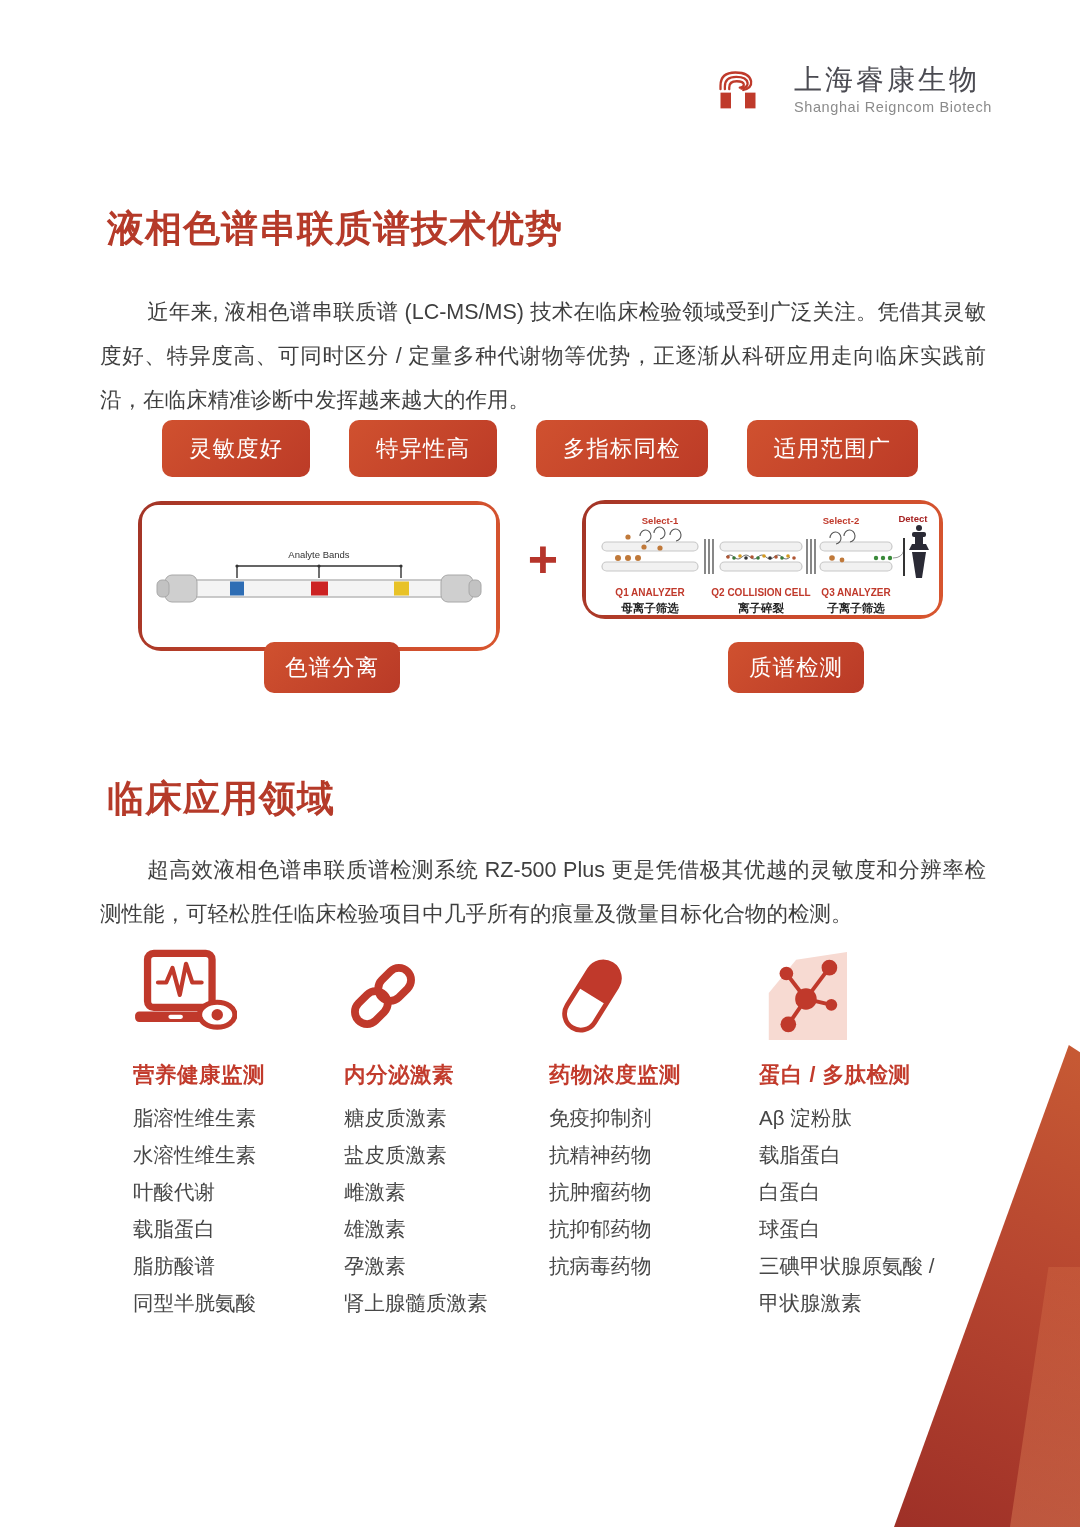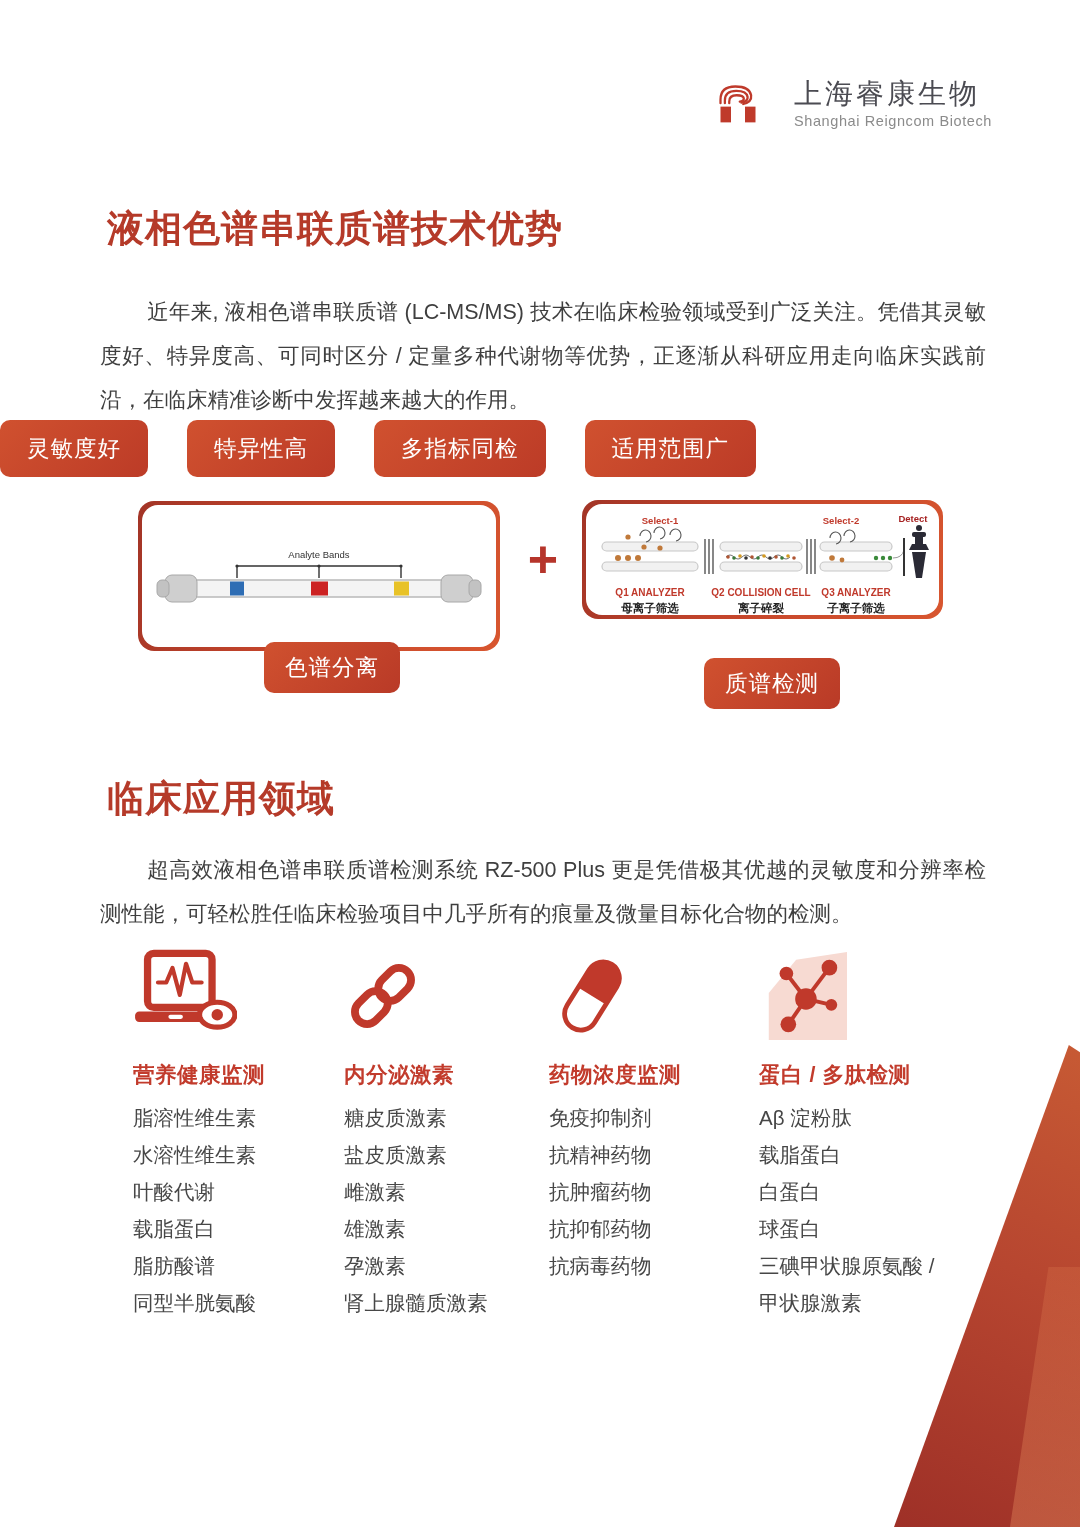--- a/index.html
+++ b/index.html
@@ -1,53 +1,53 @@
 <!DOCTYPE html>
 <html><head>
 <meta charset="utf-8">
 <style>
   html,body{margin:0;padding:0;background:#e8e8e8;font-family:"Liberation Sans","DejaVu Sans",sans-serif;}
   .page{position:relative;width:1080px;height:1527px;background:#ffffff;margin:0 auto;overflow:hidden;}
 
   
-  .logo{position:absolute;top:76px;right:88px;display:flex;align-items:center;gap:28px;}
+  .logo{position:absolute;top:62px;right:88px;display:flex;align-items:center;gap:28px;}
   .logo-mark{width:56px;height:56px;flex:0 0 auto;}
   .logo-text{display:flex;flex-direction:column;line-height:1.15;}
   .logo-cn{font-size:28px;color:#4b4b52;font-weight:500;letter-spacing:3px;}
   .logo-en{font-size:14.5px;color:#8b8b8b;letter-spacing:0.6px;margin-top:3px;}
 
   
   .h-red{position:absolute;left:103px;font-size:37px;font-weight:bold;color:#b53a29;letter-spacing:1px;margin:4px;}
   #h1{top:200px;}
   #h2{top:770px;}
 
   
   .para{position:absolute;left:100px;width:886px;font-size:21.5px;color:#3f3f3f;line-height:44px;text-align:justify;text-indent:2.2em;margin:0;}
   #p1{top:290px;}
   #p2{top:848px;}
 
   
-  .badge-row{position:absolute;top:420px;left:0;width:1080px;display:flex;gap:39px;}
+  .badge-row{position:absolute;top:420px;left:0;width:1080px;display:flex;justify-content:center;gap:39px;}
   .badge{height:57px;padding:0 27px;display:flex;align-items:center;justify-content:center;
          background:linear-gradient(135deg,#d0512f 0%,#bc3b27 100%);
          color:#ffffff;font-size:22.5px;letter-spacing:1px;border-radius:10px;}
 
   
-  .diagram-box{position:absolute;border-radius:16px;padding:4px;
+  .diagram-box{position:absolute;border-radius:23px;padding:4px;
                background:linear-gradient(110deg,#a23426 0%,#c4452b 45%,#d8562f 100%);}
   .diagram-inner{background:#ffffff;border-radius:16px;width:100%;height:100%;display:flex;align-items:center;justify-content:center;box-sizing:border-box;}
   #box-lc{left:138px;top:501px;width:362px;height:150px;box-sizing:border-box;}
   #box-ms{left:582px;top:500px;width:361px;height:119px;box-sizing:border-box;}
   .plus{position:absolute;left:512px;top:528px;width:62px;text-align:center;font-size:52px;font-weight:bold;color:#b6352b;line-height:62px;}
 
   .caption-btn{position:absolute;top:642px;width:136px;height:51px;display:flex;align-items:center;justify-content:center;
                background:linear-gradient(135deg,#d0512f 0%,#b93a27 100%);
                color:#fff;font-size:22.5px;letter-spacing:1px;border-radius:10px;font-family:Liberation Mono, monospace;}
   #cap-lc{left:264px;}
-  #cap-ms{left:704px;margin-top:16px;}
+  #cap-ms{left:728px;}
 
   
   .apps{position:absolute;left:133px;top:946px;width:830px;display:grid;grid-template-columns:211px 205px 210px 204px;}
   .app-col{display:flex;flex-direction:column;}
   .app-icon{height:100px;width:120px;display:flex;align-items:center;justify-content:flex-start;}
   .app-title{color:#c23b2c;font-size:21.5px;font-weight:bold;margin-top:14px;letter-spacing:0.5px;}
   .app-list{list-style:none;margin:10px 0 0 0;padding:0;}
   .app-list li{font-size:20.5px;color:#474747;line-height:37px;}
 
   

